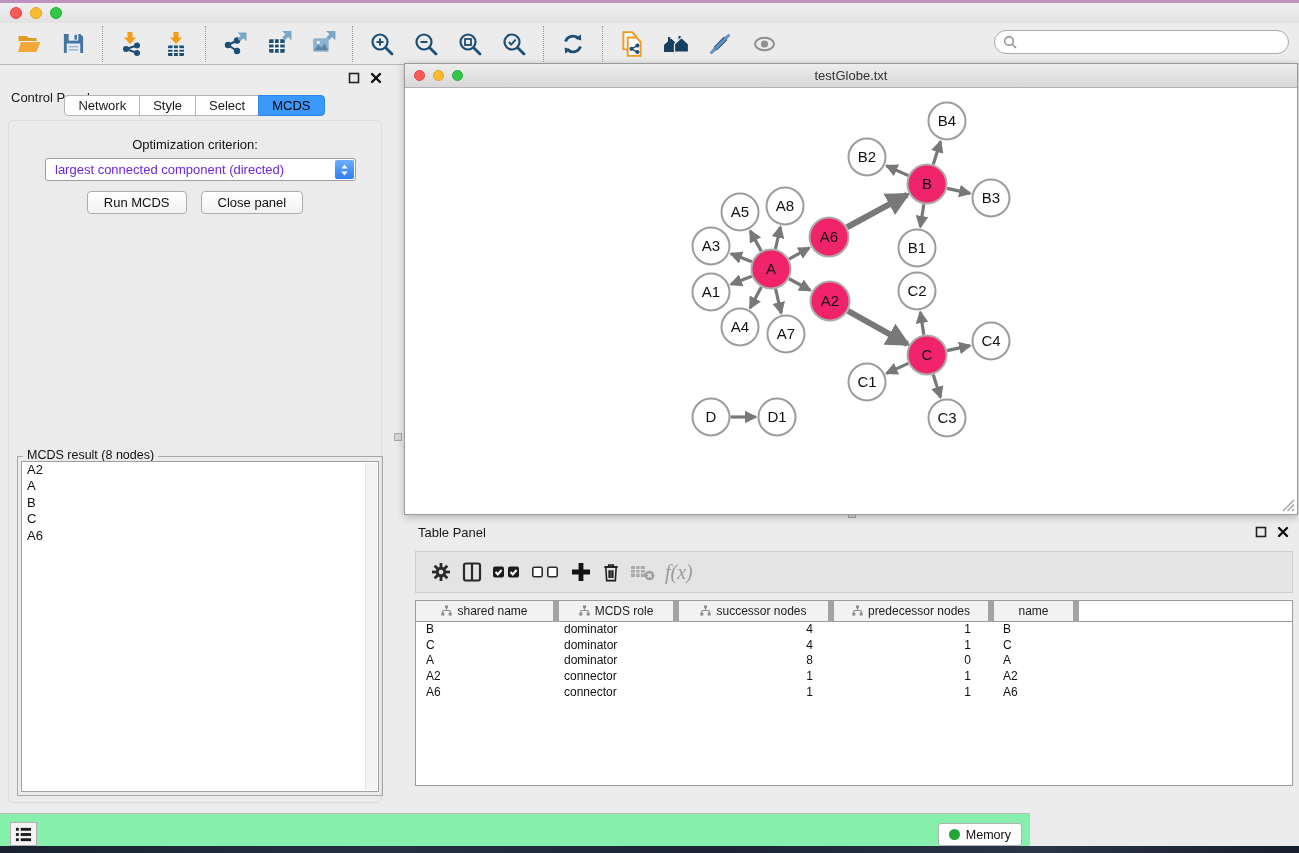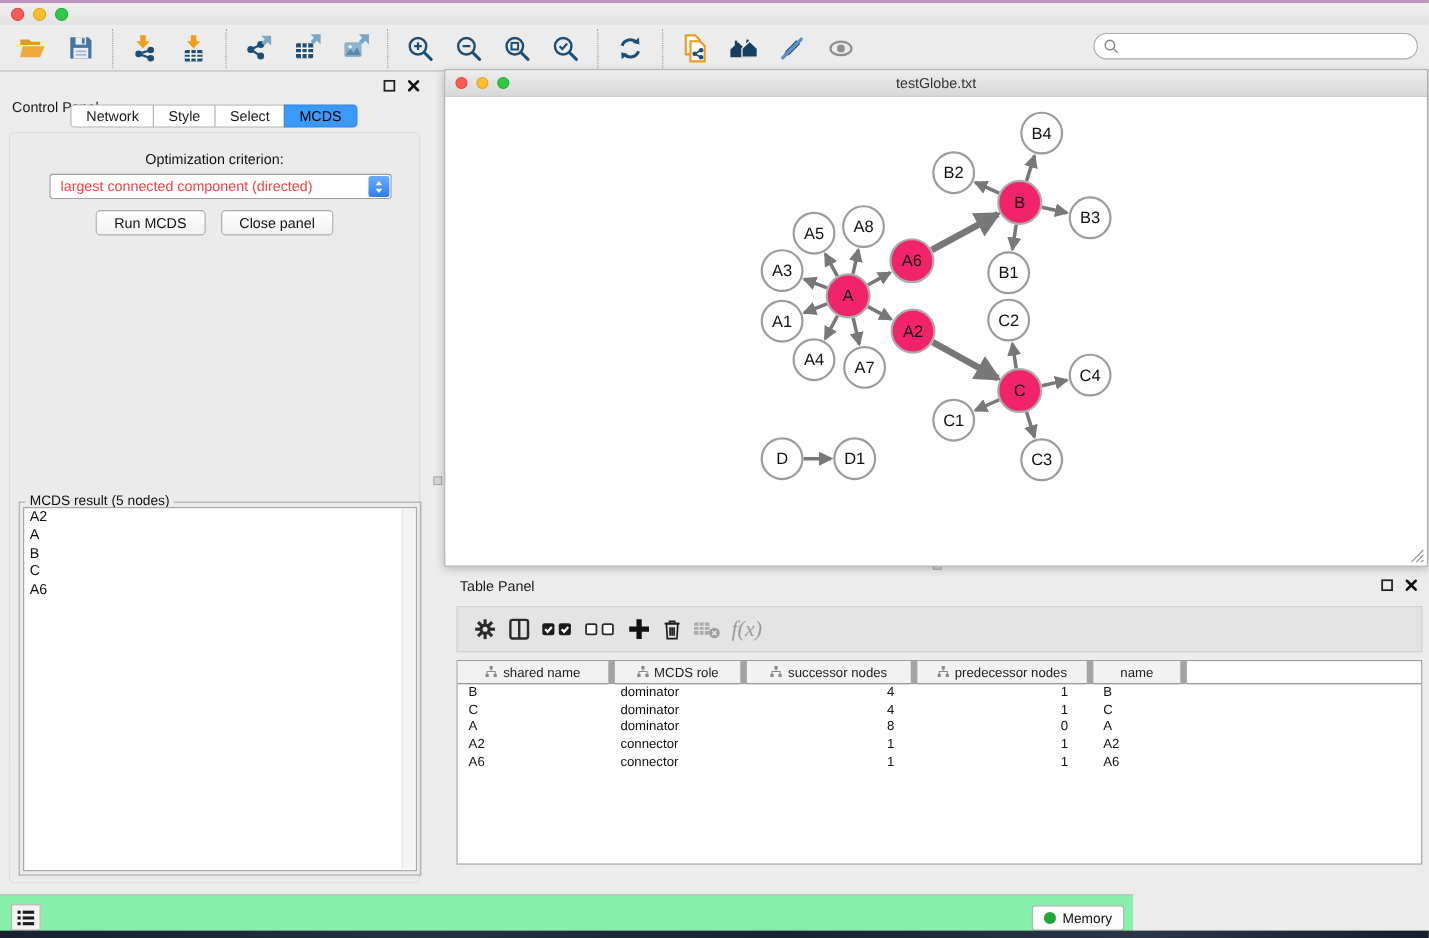--- a/index.html
+++ b/index.html
@@ -38,21 +38,21 @@
   .cp-header { position:absolute; left:11px; top:6px;margin-top:19px; }
   .cp-icons { position:absolute; right:8px; top:7px; }
   .tabs-row { position:absolute; left:0; top:30px; width:100%; display:flex; justify-content:center; }
   .tab { height:21px; line-height:20px; padding:0 13px; font-size:13px; color:#1a1a1a; background:#fff; border:1px solid #b5b5b5; margin-left:-1px; }
   .tab:first-child { border-radius:4px 0 0 4px; }
   .tab:last-child { border-radius:0 4px 4px 0; }
   .tab.active { background:#3b99fc; border-color:#2f87ea; color:#000000; }
   .cp-inner { position:absolute; left:8px; top:55px; width:374px; height:683px; background:#ebebeb; border:1px solid #dcdcdc; border-radius:5px; }
   .opt-label { position:absolute; left:0; width:100%; top:16px; text-align:center; font-size:13px; color:#111; }
   .select-box { position:absolute; left:36px; top:37px; width:311px; height:23px; background:#fff; border:1px solid #9e9e9e; border-radius:3px; }
-  .select-box .sel-text { position:absolute; left:9px; top:3px; font-size:13px; color:#ef4444; }
+  .select-box .sel-text { position:absolute; left:9px; top:3px; font-size:13px; color:#6d28d9; }
   .stepper { position:absolute; right:1px; top:1px; bottom:1px; width:19px; border-radius:2px; background:linear-gradient(#6aaefc,#2e7ef0); display:flex; align-items:center; justify-content:center; }
   .btn-row { position:absolute; left:0; top:70px; width:100%; display:flex; justify-content:center; gap:14px; }
   .btn { height:23px; padding:0 16px; font-size:13px; color:#111; background:linear-gradient(#ffffff,#f1f1f1); border:1px solid #adadad; border-radius:4px; }
   .groupbox { position:absolute; left:8px; top:335px; width:366px; height:340px; border:1px solid #a8a8a8; }
   .groupbox .legend { position:absolute; left:5px; top:-9px; background:#ebebeb; padding:0 4px; font-size:12.5px; color:#111; }
   .mcds-list { position:absolute; left:3px; top:4px; right:3px; bottom:3px; background:#fff; border:1px solid #9f9f9f; overflow:hidden; }
   .mcds-list .list-item { font-size:13px; color:#111; padding:0 0 0 5px; line-height:16.4px; }
   .mcds-list .list-item:first-child { margin-top:3px; }
   .mcds-scroll { position:absolute; right:1px; top:1px; bottom:1px; width:12px; background:#f4f4f4; border-left:1px solid #e3e3e3; }
 
@@ -285,21 +285,21 @@
         <svg width="9" height="14" viewBox="0 0 10 14">
             <path fill="#fff" d="M5 1l3.4 4.2H1.6zM5 13L8.4 8.8H1.6z"></path>
           </svg>
       </span>
     </div>
     <div class="btn-row">
       <button class="btn">Run MCDS</button>
       <button class="btn">Close panel</button>
     </div>
     <div class="groupbox">
-      <span class="legend">MCDS result (5 nodes)</span>
+      <span class="legend">MCDS result (8 nodes)</span>
       <div class="mcds-list" id="mcds-list">
         <div class="mcds-scroll"></div>
       <div class="list-item">A2</div>
           <div class="list-item">A</div>
           <div class="list-item">B</div>
           <div class="list-item">C</div>
           <div class="list-item">A6</div>
         </div>
     </div>
   </div>

